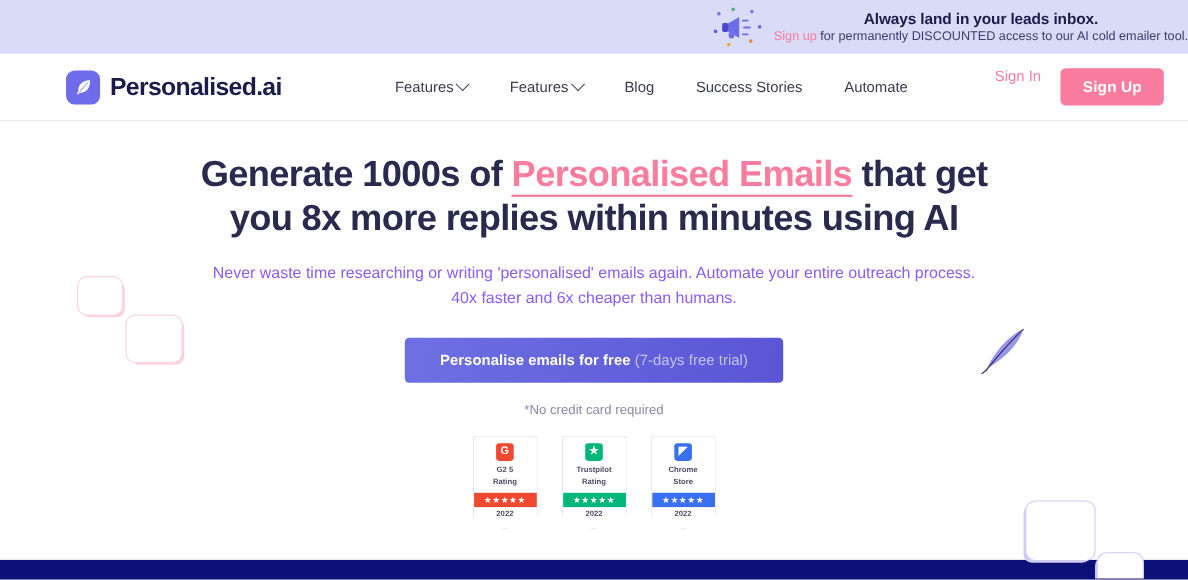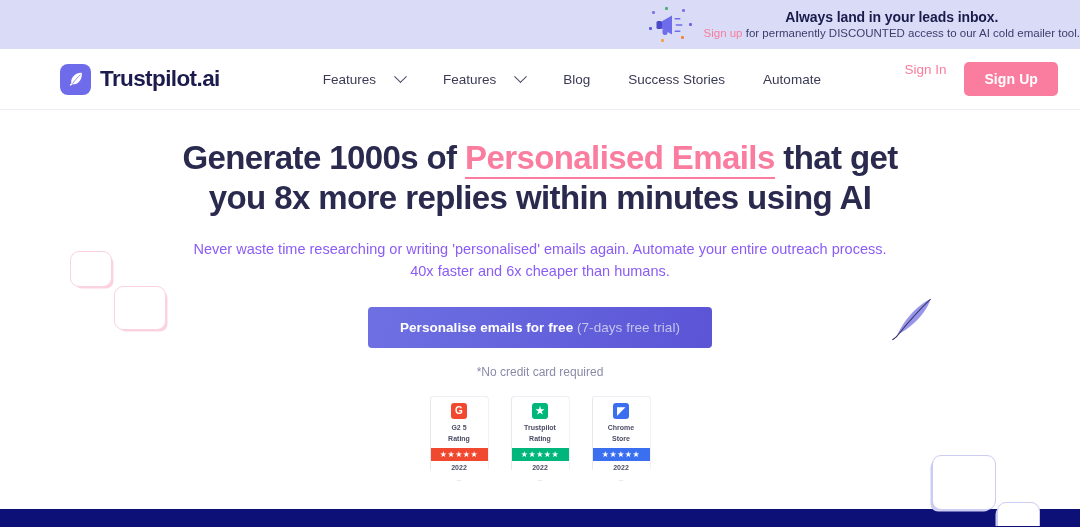--- a/index.html
+++ b/index.html
@@ -109,21 +109,21 @@
 
   .main-nav {
     display: flex;
     align-items: center;
     gap: 38px;
     margin-left: 103px;
   }
   .nav-item {
     display: flex;
     align-items: center;
-    gap: 20px;
+    gap: 4px;
     font-size: 13.5px;
     color: #3a3a55;
     text-decoration: none;
     cursor: pointer;
     white-space: nowrap;
   }
   .chev {
     width: 9px; height: 9px;
     border-right: 1.6px solid #4a4a66;
     border-bottom: 1.6px solid #4a4a66;
@@ -327,21 +327,21 @@
 
 <header class="site-header">
 
   <a class="brand" href="#">
     <span class="brand-mark">
       <svg width="18" height="18" viewBox="0 0 20 20" fill="none">
         <path d="M16.5 3.2 C13 3 8.4 4.6 6.2 8 C4.6 10.5 4.4 13.1 4.9 14.6 L3.3 16.2 A0.8 0.8 0 0 0 4.4 17.3 L6.1 15.7 C7.8 16.2 10.3 15.7 12.3 14.2 C15.6 11.7 16.9 6.8 16.5 3.2 Z" fill="#ffffff"></path>
         <path d="M14.6 5.4 C12.2 7.6 9.3 10.9 6.4 14.8" stroke="#6f6ceb" stroke-width="0.8" stroke-linecap="round"></path>
       </svg>
     </span>
-    <span class="brand-name">Trustpilot.ai</span>
+    <span class="brand-name">Personalised.ai</span>
   </a>
 
   <nav class="main-nav">
     <a class="nav-item" href="#">
       <span>Features</span>
       <span class="chev"></span>
     </a>
     <a class="nav-item" href="#">
       <span>Features</span>
       <span class="chev"></span>

